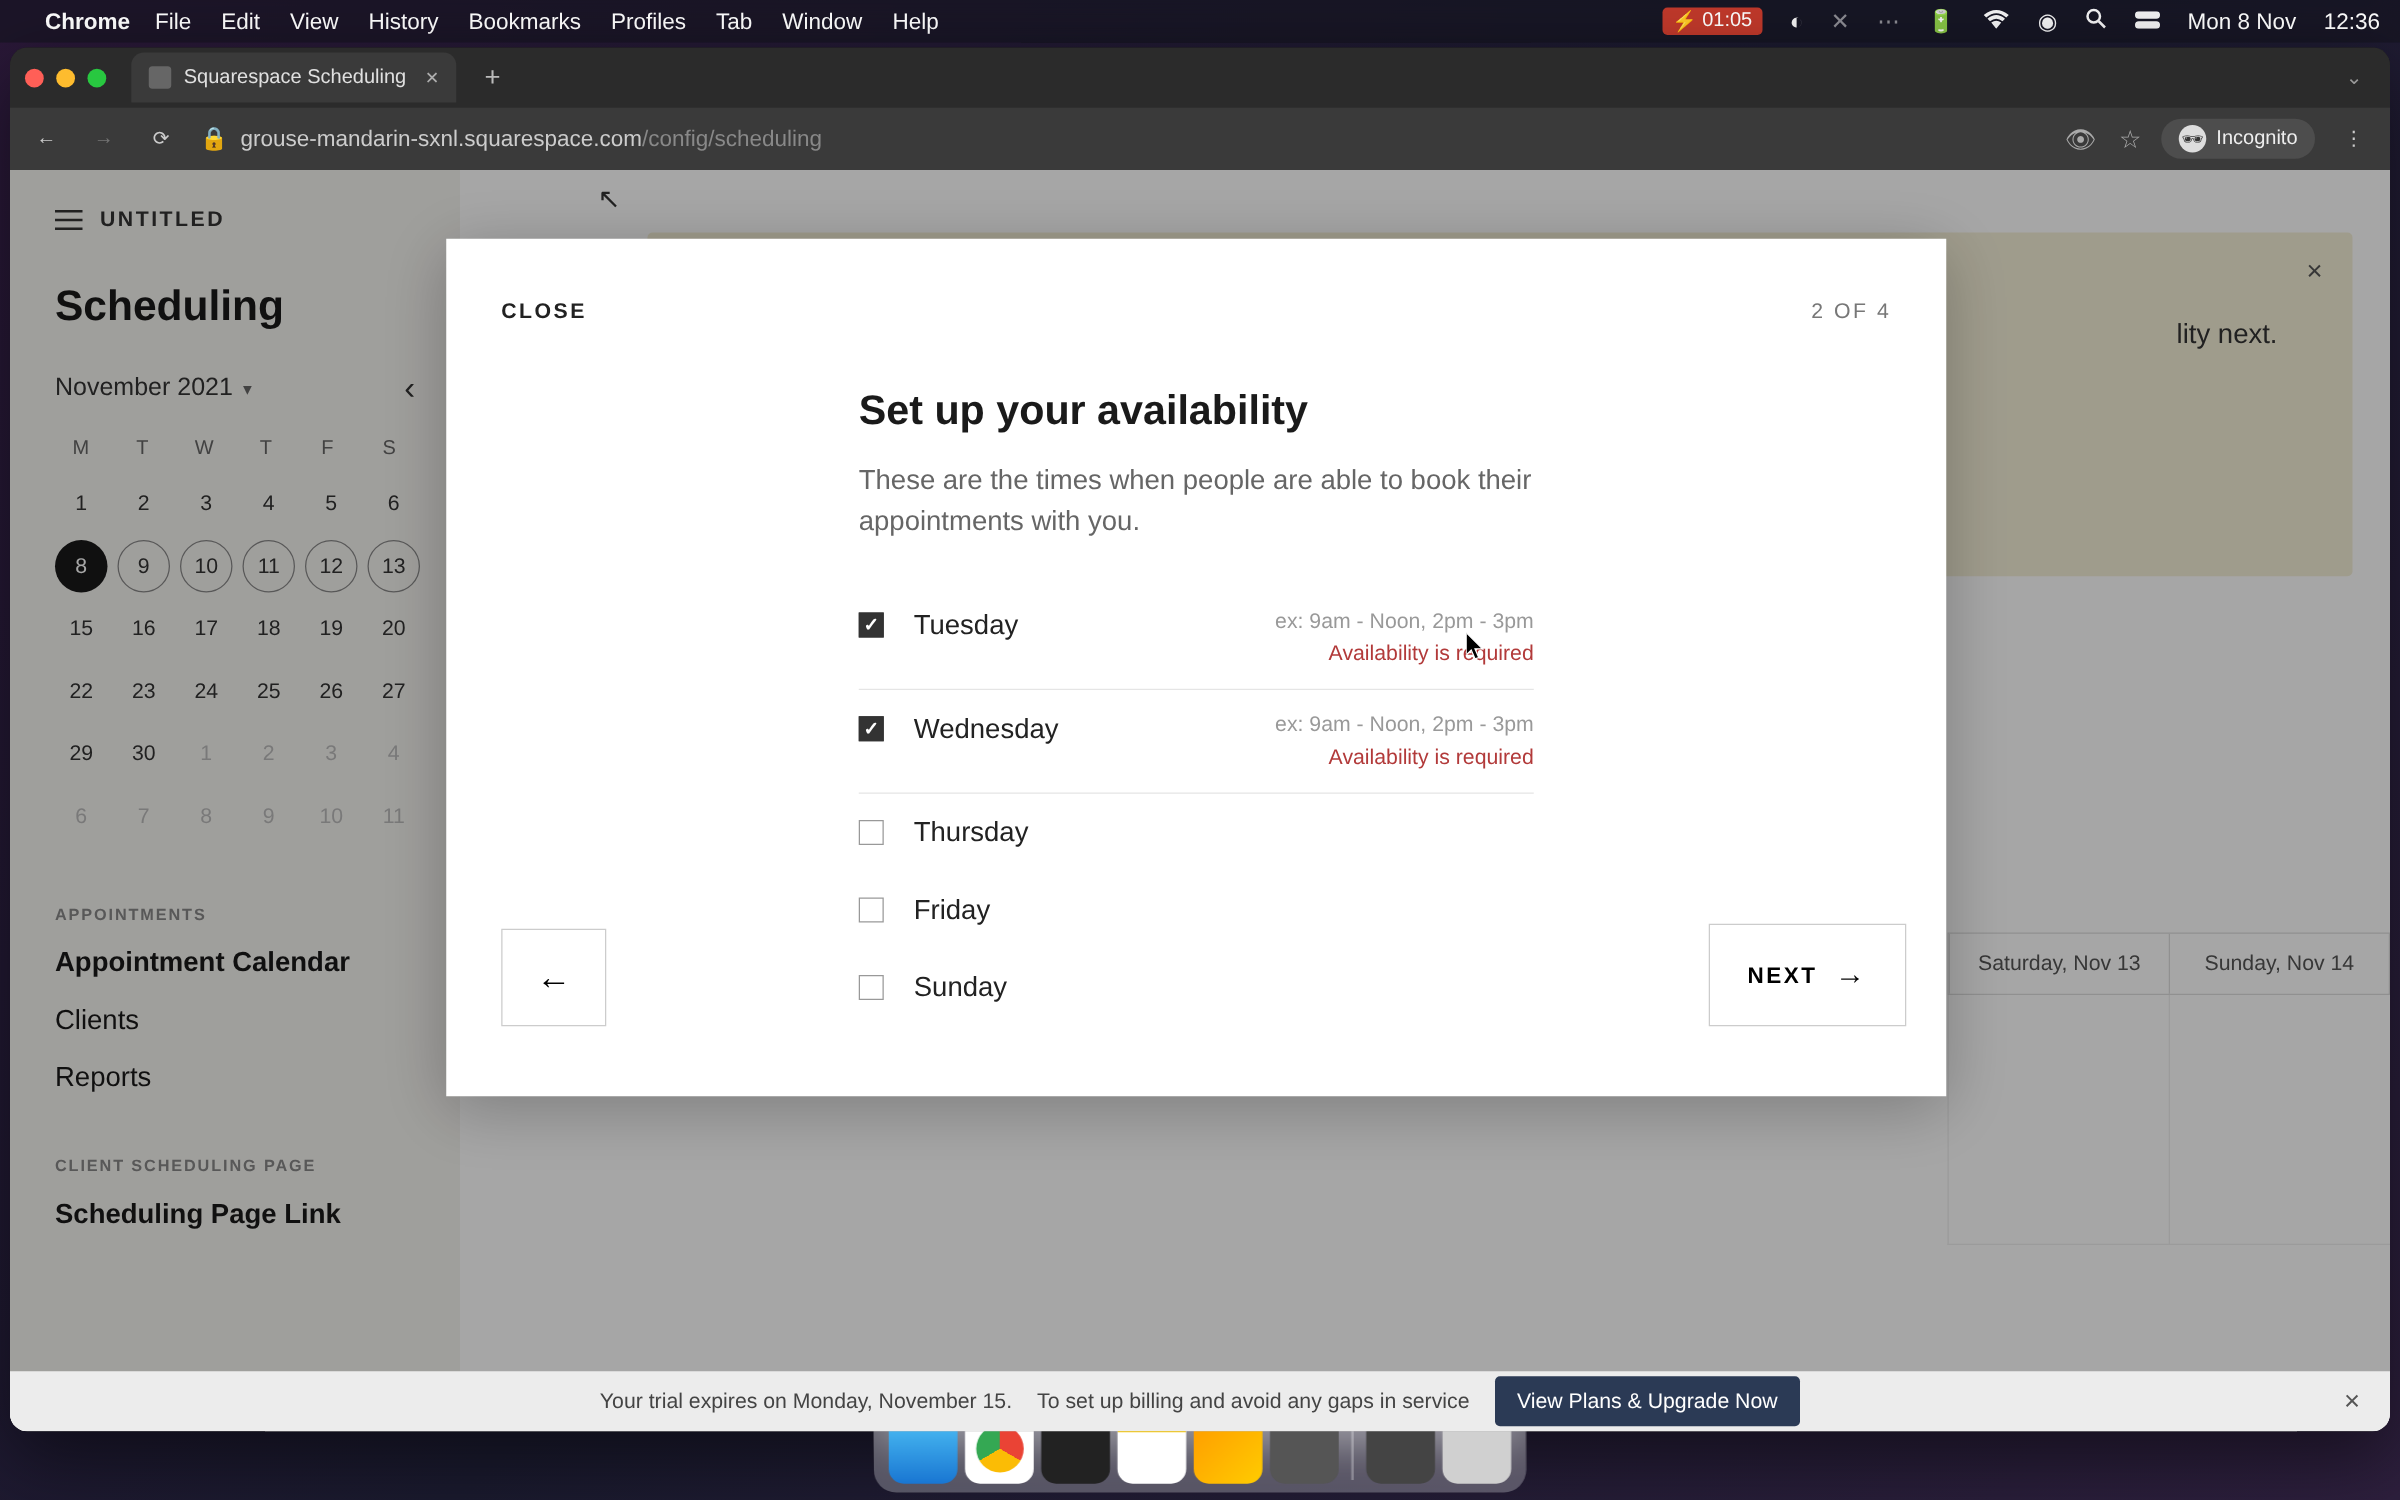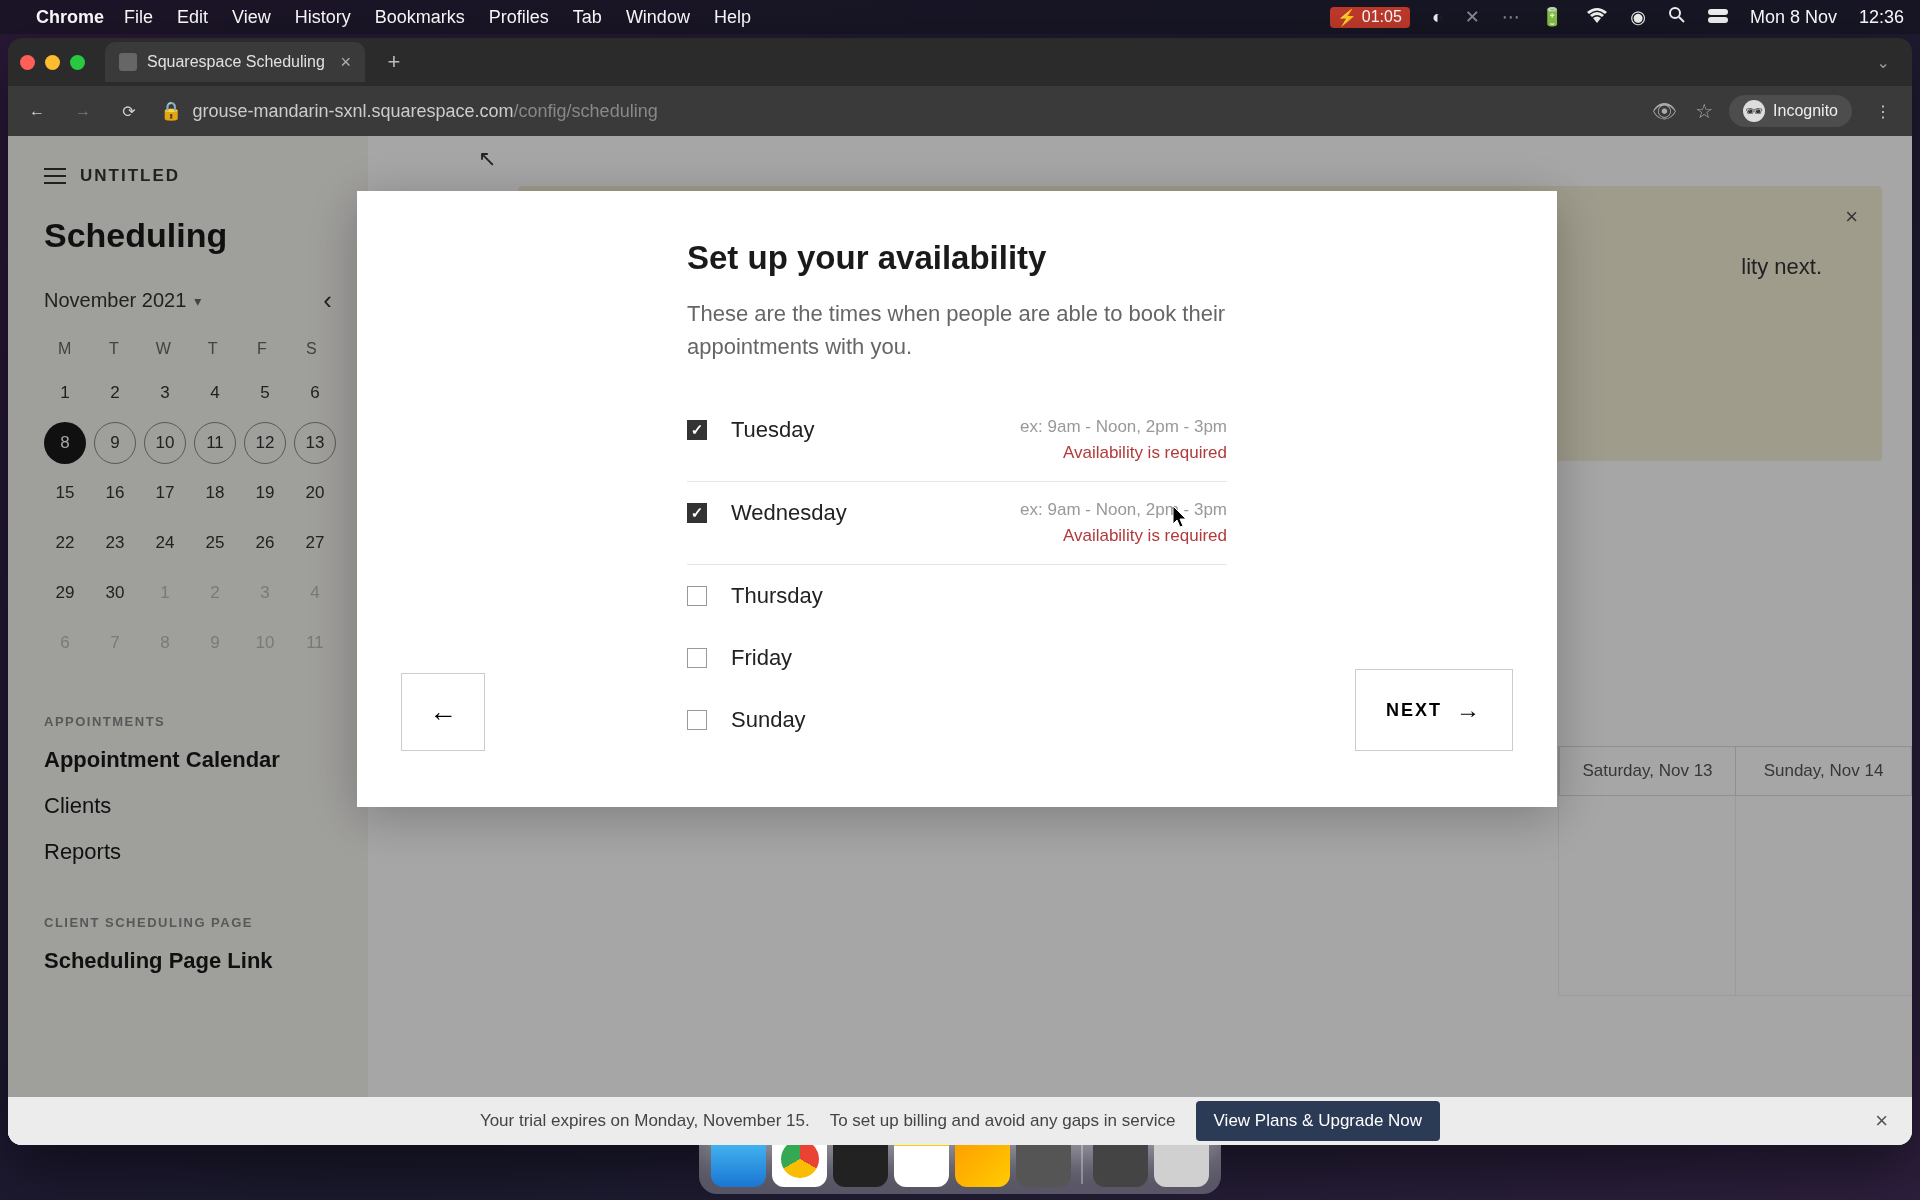--- a/index.html
+++ b/index.html
@@ -36,21 +36,21 @@
 .incognito-badge .icon { width: 22px; height: 22px; background: #ddd; border-radius: 50%; display:flex; align-items:center; justify-content:center; color:#333; font-size:14px;}
 .url-right-icons { display:flex; align-items:center; gap: 18px; color: #aaa; font-size: 20px;}
 .url-right-icons span { cursor:pointer; }
 
 
 .page { flex:1; background: #fff; position: relative; overflow: hidden; }
 .overlay-dim { position: absolute; inset: 0; background: rgba(0,0,0,0.35); z-index: 5; pointer-events:none;}
 
 
 .sidebar { position:absolute; left:0; top:0; bottom:0; width: 360px; background: #f5f4f0; padding: 30px 36px; }
-.sidebar .site-name-row { display:flex; align-items:center; gap: 14px; margin-bottom: 30px;}
+.sidebar .site-name-row { display:flex; align-items:center; gap: 14px; margin-bottom: 40px;}
 .hamburger { display:flex; flex-direction:column; gap:5px; cursor:pointer;}
 .hamburger span { width:22px; height:2px; background:#333; display:block;}
 .site-name { font-size: 17px; letter-spacing: 2px; font-weight:600; color:#333;}
 .section-title { font-size: 34px; font-weight:700; color:#1a1a1a; margin-bottom: 30px;}
 .month-row { display:flex; align-items:center; gap:8px; margin-bottom: 24px; font-size:20px; color:#333;}
 .month-row .dropdown-arrow { font-size:14px; color:#666; margin-right: auto;}
 .month-row .chevron { font-size: 26px; color:#333; cursor:pointer;}
 
 .calendar { }
 .calendar-header { display:grid; grid-template-columns: repeat(6, 1fr); gap:8px; margin-bottom: 14px;}
@@ -91,21 +91,21 @@
 .checkbox.checked { background:#333; border-color:#333; color:#fff;}
 .checkbox.checked::after { content:'✓'; font-size:15px; font-weight:bold;}
 .day-name { font-size:22px; color:#222;}
 .day-right { margin-left:auto; text-align:right;}
 .time-value { font-size:21px; color:#222;}
 .time-placeholder { font-size:17px; color:#999;}
 .error-text { font-size:17px; color:#b23a3a; margin-top:6px;}
 
 .footnote { font-size:17px; color:#888; margin-top:50px; margin-bottom: 10px;}
 .back-btn { width:84px; height:78px; border:1px solid #ccc; display:flex; align-items:center; justify-content:center; font-size:28px; cursor:pointer; position:absolute; bottom:56px; left:44px;}
-.next-btn { position:absolute; bottom:56px; right:44px; border:1px solid #ccc; padding: 26px 30px; display:flex; align-items:center; gap:14px; font-size:18px; letter-spacing:2px; font-weight:600; cursor:pointer;}
+.next-btn { position:absolute; bottom:56px; right:32px; border:1px solid #ccc; padding: 26px 30px; display:flex; align-items:center; gap:14px; font-size:18px; letter-spacing:2px; font-weight:600; cursor:pointer;}
 .next-btn .arrow { font-size:24px;}
 
 
 .trial-bar { position:absolute; bottom:0; left:0; right:0; height:48px; background:#ececec; display:flex; align-items:center; justify-content:center; gap:20px; font-size:17px; color:#444; z-index:20;}
 .trial-bar .upgrade-btn { background:#2b3a55; color:#fff; padding:10px 18px; border-radius:4px; cursor:pointer;}
 .trial-bar .close-trial { position:absolute; right:24px; font-size:22px; color:#555; cursor:pointer;}
 
 
 .cursor { position:absolute; z-index:50; pointer-events:none; font-size: 20px; color:#000;}
 
@@ -286,20 +286,24 @@
       </div>
       <div class="week-body" style="left:1190px;">
         <div class="week-body-col"></div>
         <div class="week-body-col"></div>
       </div>
     </div>
 
     <div class="overlay-dim"></div>
 
     <div class="modal">
+      <div class="modal-top-row">
+        <span class="close-label">CLOSE</span>
+        <span class="step-label">2 OF 4</span>
+      </div>
       <div class="modal-content">
         <div class="modal-title">Set up your availability</div>
         <div class="modal-subtitle">These are the times when people are able to book their appointments with you.</div>
         <div id="days-list">
             <div class="day-row">
               <div class="checkbox checked"></div>
               <div class="day-name">Tuesday</div>
               <div class="day-right">
                 <div class="time-placeholder">ex: 9am - Noon, 2pm - 3pm</div>
                 <div class="error-text">Availability is required</div>

